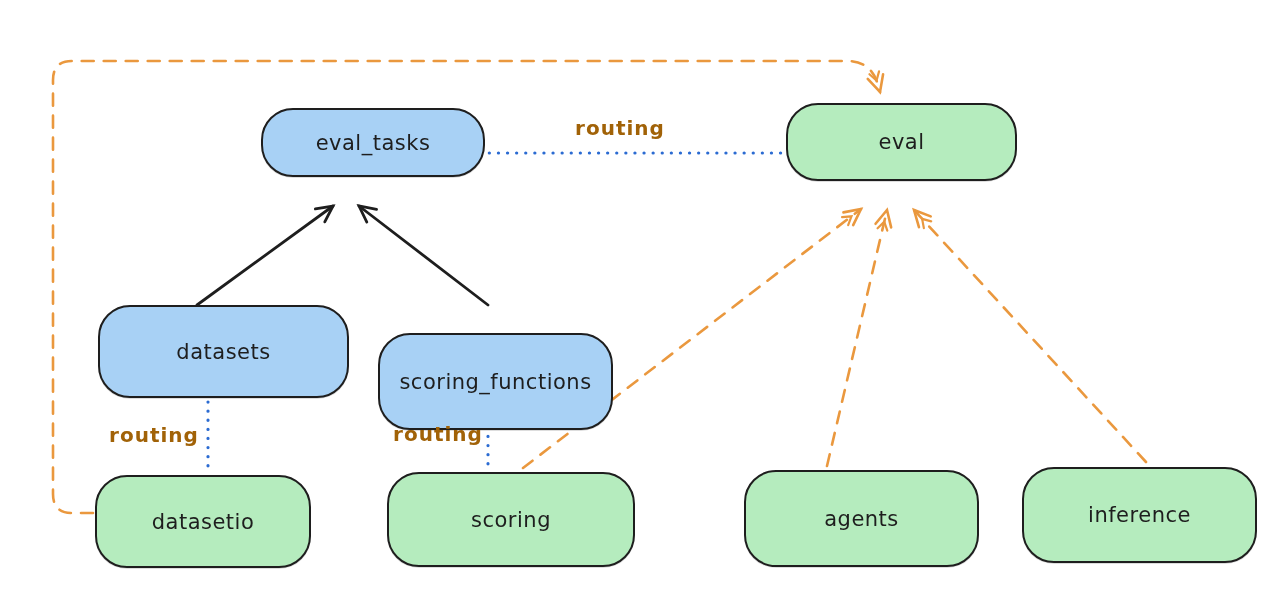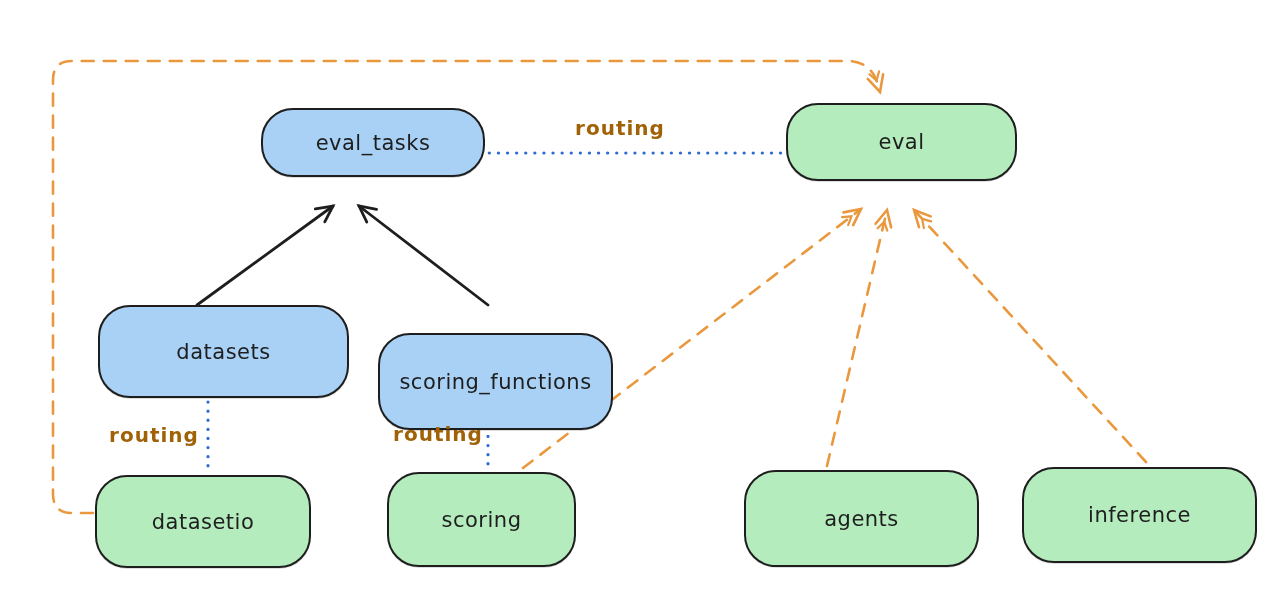--- a/index.html
+++ b/index.html
@@ -90,21 +90,21 @@
   </div>
 
   <div class="node blue" style="left:378px; top:305px; width:235px; height:97px;margin-top:28px;">
     <span>scoring_functions</span>
   </div>
 
   <div class="node green" style="left:95px; top:475px; width:216px; height:93px;">
     <span>datasetio</span>
   </div>
 
-  <div class="node green" style="left:387px; top:472px; width:189px; height:95px;">
+  <div class="node green" style="left:387px; top:472px; width:248px; height:95px;">
     <span>scoring</span>
   </div>
 
   <div class="node green" style="left:710px; top:470px; width:235px; height:97px;margin-left:34px;">
     <span>agents</span>
   </div>
 
   <div class="node green" style="left:1022px; top:467px; width:235px; height:96px;">
     <span>inference</span>
   </div>

